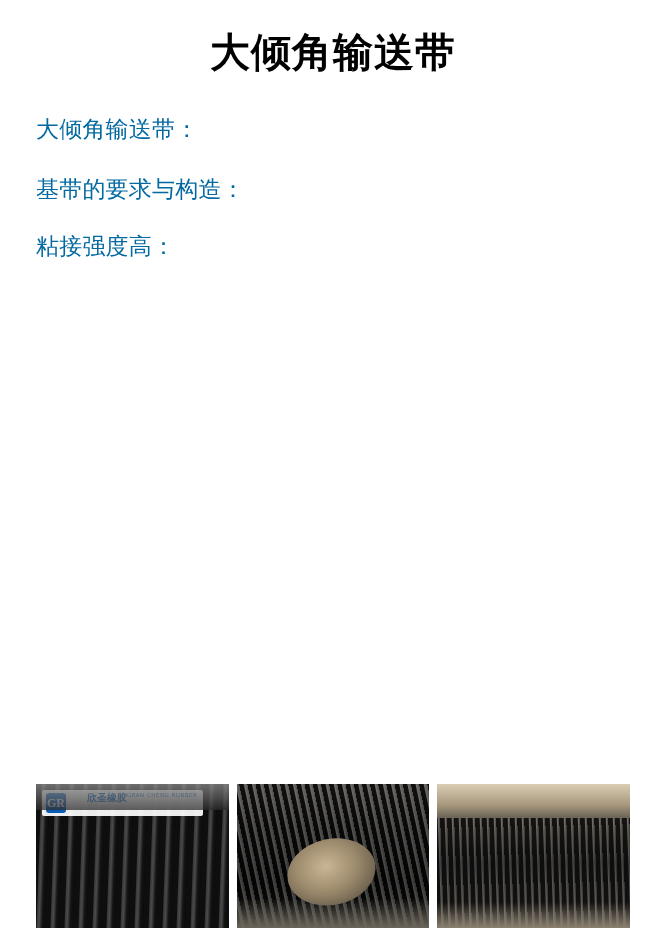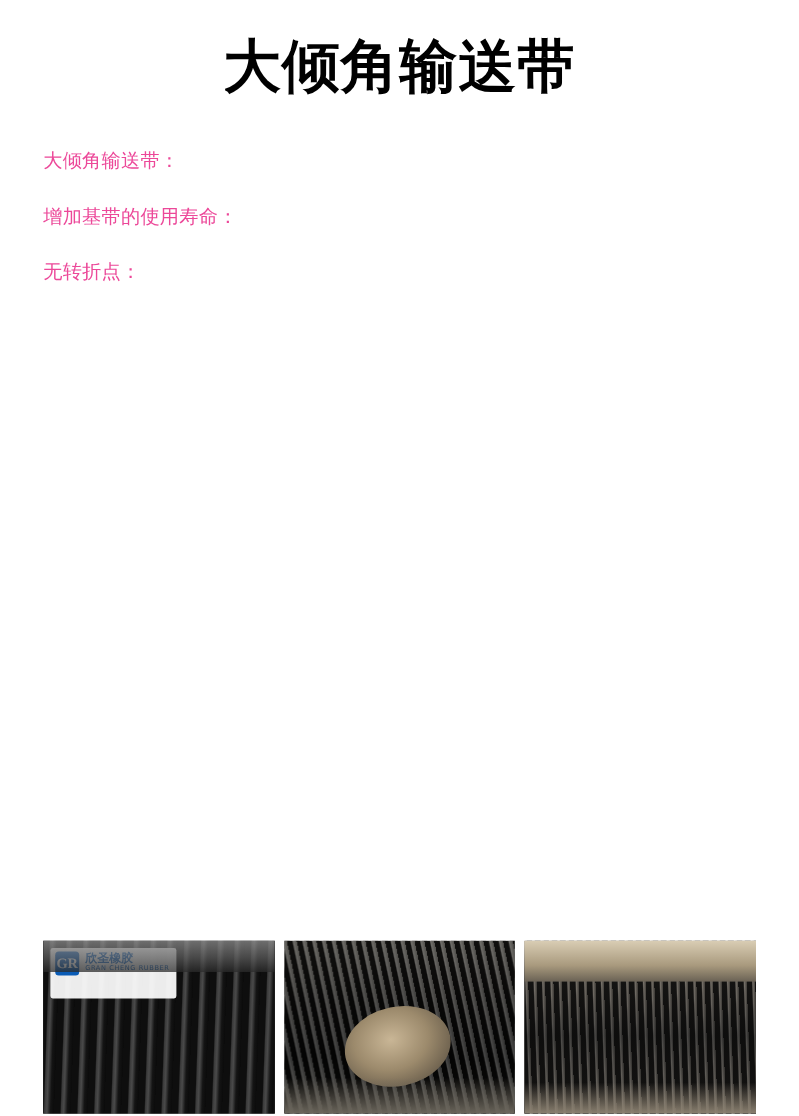--- a/index.html
+++ b/index.html
@@ -15,35 +15,35 @@
     overflow: hidden;
   }
   .page {
     position: relative;
     width: 666px;
     height: 930px;
     box-sizing: border-box;
   }
   .title {
     text-align: center;
-    font-size: 48px;
+    font-size: 40px;
     font-weight: bold;
     letter-spacing: 1px;
     color: #000000;
     margin: 28px 0 0 0;
     line-height: 1.2;
   }
   .content {
     padding: 0 36px;
     box-sizing: border-box;
   }
   .para {
-    font-size: 16px;
+    font-size: 23px;
     line-height: 1.72;
-    color: #ec4899;
+    color: #0369a1;
     margin: 0 0 20px 0;
     text-align: justify;
     letter-spacing: 0.2px;
   }
   .para.first {
     margin-top: 34px;
     margin-bottom: 20px;
   }
   .para.indent {
     text-indent: 18px;
@@ -82,41 +82,40 @@
     left: 0; right: 0; top: 0;
     height: 26px;
     background: linear-gradient(180deg, #8d8d8d 0%, #5a5a5a 55%, #2a2a2a 100%);
     opacity: .75;
   }
   .logo {
     position: absolute;
     left: 6px;
     top: 6px;
     display: flex;
-    align-items: center;
-    gap: 5px;
+    gap: 21px;
     background: rgba(255,255,255,0.92);
-    padding: 3px 6px 19px 4px;
+    padding: 3px 6px 3px 4px;
     border-radius: 2px;
   }
   .logo-mark {
     width: 20px;
     height: 20px;
     border-radius: 3px;
     background: #0a5bb5;
     color: #ffffff;
     font-size: 12px;
     font-weight: bold;
     line-height: 20px;
     text-align: center;
     font-family: "Liberation Serif", serif;
   }
   .logo-text {
     display: flex;
-    flex-direction: column;
+    flex-direction: row;
     line-height: 1.05;
   }
   .logo-cn {
     font-size: 10px;
     font-weight: bold;
     color: #0a5bb5;
     white-space: nowrap;
   }
   .logo-en {
     font-size: 5.5px;
@@ -178,23 +177,23 @@
 
 <div class="page">
 
   <h1 class="title">大倾角输送带</h1>
 
   <div class="content">
     <p class="para first">大倾角输送带：</p>
 
 
 
-    <p class="para tight">增加基带的使用寿命：</p>
-
-    <p class="para tight">无转折点：</p>
+    <p class="para tight">基带的要求与构造：</p>
+
+    <p class="para tight">粘接强度高：</p>
 
   </div>
 
   <div class="gallery">
 
     <div class="photo photo-1">
       <div class="logo">
         <div class="logo-mark">GR</div>
         <div class="logo-text">
           <span class="logo-cn">欣圣橡胶</span>

